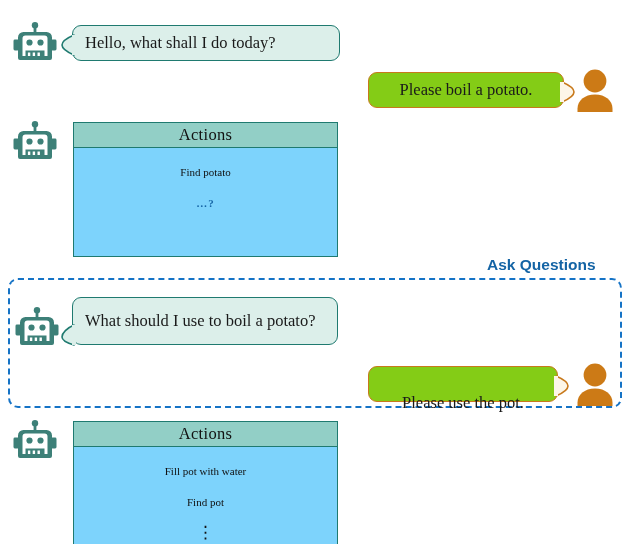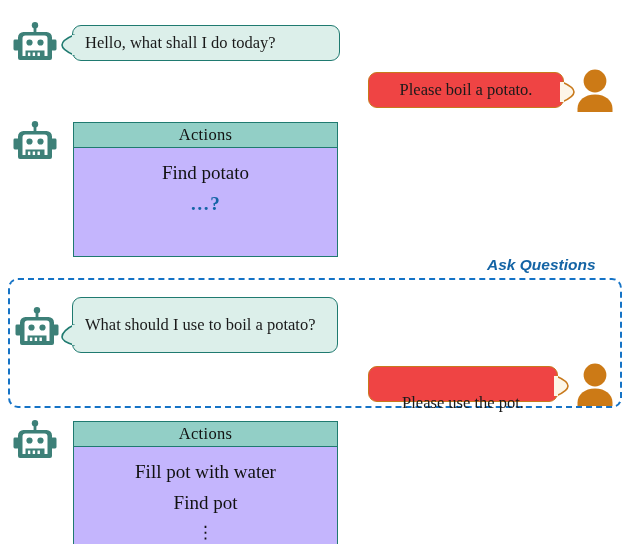--- a/index.html
+++ b/index.html
@@ -37,21 +37,21 @@
     line-height: 1.35;
     color: #1a1a1a;
     display: flex;
     align-items: center;
   }
   .bubble-teal {
     background: #dcefea;
     border: 1.6px solid #1f7a70;
   }
   .bubble-orange {
-    background: #ef4444;
+    background: #84cc16;
     border: 1.6px solid #c8791c;
     align-items: center;
   }
   .bubble-inner {
     padding: 0 12px;
     width: 100%;
   }
 
   
   .tail {
@@ -59,39 +59,39 @@
     width: 14px;
     height: 20px;
   }
   .tail svg { display: block; overflow: visible; }
 
   
   .table {
     position: absolute;
     box-sizing: border-box;
     border: 1.6px solid #1f7a70;
-    background: #c4b5fd;
+    background: #7dd3fc;
   }
   .table-head {
     box-sizing: border-box;
     background: #92cfc6;
     border-bottom: 1.6px solid #1f7a70;
     text-align: center;
     font-size: 16.5px;
     color: #111111;
     line-height: 24px;
     height: 25px;
     letter-spacing: .3px;
   }
   .table-body {
     text-align: center;
     padding-top: 9px;
   }
   .table-row {
-    font-size: 19px;
+    font-size: 11px;
     color: #111111;
     line-height: 31px;
   }
   .row-blue {
     color: #1464a5;
     font-weight: bold;
     letter-spacing: 1px;
   }
   .row-vdots {
     color: #111111;
@@ -108,21 +108,20 @@
     border-radius: 10px;
     background: transparent;
   }
   .dashed-label {
     position: absolute;
     color: #1464a5;
     font-weight: bold;
     font-size: 15.5px;
     font-family: "Liberation Sans", sans-serif;
     white-space: nowrap;
-    font-style: italic;
   }
 </style>
 </head>
 <body>
 
 <div class="stage">
 
   <div class="abs" style="left:12px; top:6px;">
     <svg class="robot-icon" viewBox="0 0 46 44">
       <g fill="#3d8078">
@@ -205,21 +204,21 @@
                  M13.5,13.5 a3,3 0 0 0 -3,3 v17.5 h25 v-17.5 a3,3 0 0 0 -3,-3 z"></path>
         <circle cx="17.5" cy="20.5" r="3.1"></circle>
         <circle cx="28.5" cy="20.5" r="3.1"></circle>
         <path d="M13.5,28.5 h19 v9.5 h-19 z M15.9,30.6 v5.3 h2.4 v-5.3 z M20.7,30.6 v5.3 h2.4 v-5.3 z M25.5,30.6 v5.3 h2.4 v-5.3 z"></path>
         <rect x="1.5" y="17.5" width="5.5" height="11" rx="1.4"></rect>
         <rect x="39" y="17.5" width="5.5" height="11" rx="1.4"></rect>
       </g>
     </svg>
   </div>
 
-  <div class="bubble bubble-teal" style="left:72px; top:281px; width:266px; height:56px; align-items:center;justify-content:flex-end;">
+  <div class="bubble bubble-teal" style="left:72px; top:281px; width:266px; height:48px; align-items:center;justify-content:flex-end;">
     <div class="bubble-inner">What should I use to boil a potato?</div>
     <div class="tail" style="left:-12px; top:26px;">
       <svg width="14" height="22" viewBox="0 0 14 22">
         <path d="M13,1 C6,4 1,9 1,13 C1,16 6,19 13,21" fill="#dcefea" stroke="#1f7a70" stroke-width="1.6" stroke-linecap="round" stroke-linejoin="round"></path>
         <rect x="11" y="1" width="4" height="20" fill="#dcefea"></rect>
       </svg>
     </div>
   </div>
 
   <div class="bubble bubble-orange" style="left:368px; top:350px; width:190px; height:36px;">

